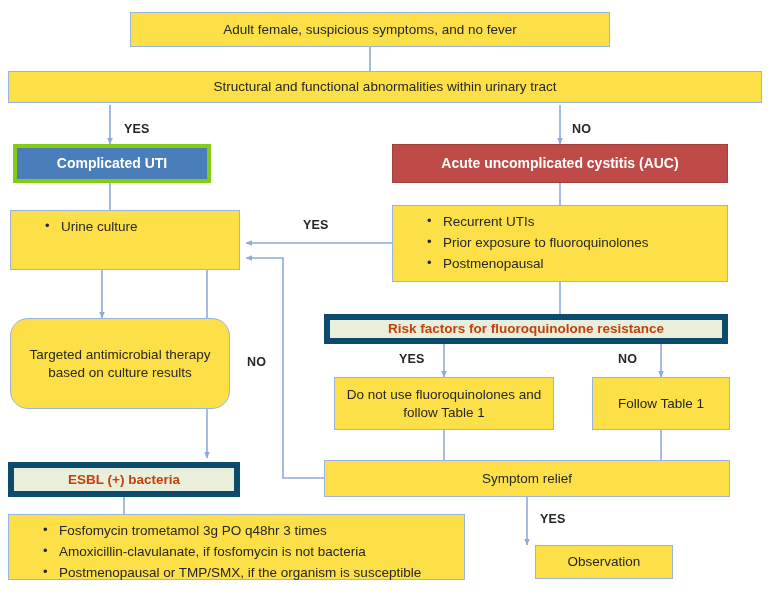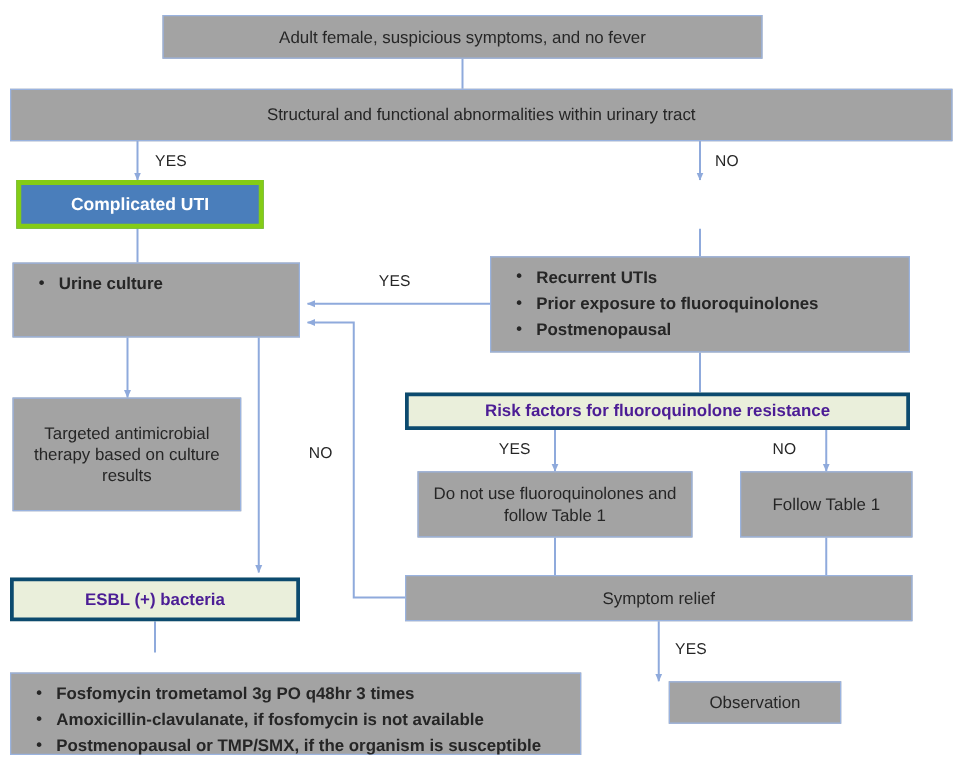--- a/index.html
+++ b/index.html
@@ -35,75 +35,74 @@
     justify-content: center;
     border: 1px solid #8faadc;
     background: #ffffff;
     color: #262626;
     font-size: 13.5px;
     line-height: 1.28;
     text-align: center;
     padding: 2px 6px;
   }
   .node.plain {
-    background: #a3a3a3;
+    background: #fde047;
     border: 1px solid #9ab3df;
   }
   .node.blue {
     background: #4a7ebb;
     border: 4px solid #84cc16;
     color: #ffffff;
     font-weight: bold;
     font-size: 14px;
   }
   .node.red {
     background: #be4b48;
     border: 1px solid #a33f3d;
     color: #ffffff;
     font-weight: bold;
     font-size: 14px;
   }
   .node.green {
     background: #eaefdb;
-    border: 3px solid #0c4a6e;
-    color: #4c1d95;
+    border: 6px solid #0c4a6e;
+    color: #c2410c;
     font-weight: bold;
     font-size: 13.5px;
   }
   .node.bullets {
     display: block;
     text-align: left;
     padding: 7px 10px 7px 14px;
   }
   .node.bullets ul {
     margin: 0;
     padding: 0 0 0 22px;
     list-style: none;
   }
   .node.bullets li {
     position: relative;
-    margin: 0 0 3px 0;
+    margin: 0 0 3px 14px;
     font-size: 13.5px;
     line-height: 1.35;
     white-space: nowrap;
-    font-weight: bold;
   }
   .node.bullets li:last-child { margin-bottom: 0; }
   .node.bullets li::before {
     content: "\2022";
     position: absolute;
     left: -16px;
     top: -1px;
     font-size: 13px;
     color: #262626;
   }
   .edge-label {
     position: absolute;
     font-size: 12.5px;
-    font-weight: normal;
+    font-weight: bold;
     color: #262626;
     white-space: nowrap;
     letter-spacing: 0.2px;
   }
   .nowrap { white-space: nowrap; }
 </style>
 </head>
 <body>
 
 <div id="canvas">
@@ -147,49 +146,52 @@
       <path d="M124,497 L124,522"></path>
 
       <path d="M527,497 L527,545" marker-end="url(#arw)"></path>
     </g>
   </svg>
 
   <div class="node plain" style="left:130px; top:12px; width:480px; height:35px;">
     <span class="nowrap">Adult female, suspicious symptoms, and no fever</span>
   </div>
 
-  <div class="node plain" style="left:8px; top:71px; width:754px; height:42px;">
+  <div class="node plain" style="left:8px; top:71px; width:754px; height:32px;">
     <span class="nowrap">Structural and functional abnormalities within urinary tract</span>
   </div>
 
   <div class="edge-label" style="left:124px; top:122px;">YES</div>
   <div class="edge-label" style="left:572px; top:122px;">NO</div>
 
   <div class="node blue" style="left:13px; top:144px; width:198px; height:39px;">
     <span class="nowrap">Complicated UTI</span>
   </div>
 
+  <div class="node red" style="left:392px; top:144px; width:336px; height:39px;">
+    <span class="nowrap">Acute uncomplicated cystitis (AUC)</span>
+  </div>
 
   <div class="node plain bullets" style="left:10px; top:210px; width:230px; height:60px;">
     <ul>
       <li>Urine culture</li>
     </ul>
   </div>
 
   <div class="node plain bullets" style="left:392px; top:205px; width:336px; height:77px;">
     <ul>
       <li>Recurrent UTIs</li>
       <li>Prior exposure to fluoroquinolones</li>
       <li>Postmenopausal</li>
     </ul>
   </div>
 
   <div class="edge-label" style="left:303px; top:218px;">YES</div>
 
-  <div class="node plain" style="left:10px; top:318px; width:183px; height:91px;">
+  <div class="node plain" style="left:10px; top:318px; width:220px; height:91px;border-radius:18px;">
     <span>Targeted antimicrobial therapy based on culture results</span>
   </div>
 
   <div class="edge-label" style="left:247px; top:355px;">NO</div>
 
   <div class="node green" style="left:324px; top:314px; width:404px; height:30px;">
     <span class="nowrap">Risk factors for fluoroquinolone resistance</span>
   </div>
 
   <div class="edge-label" style="left:399px; top:352px;">YES</div>
@@ -210,21 +212,21 @@
   <div class="node plain" style="left:324px; top:460px; width:406px; height:37px;">
     <span class="nowrap">Symptom relief</span>
   </div>
 
   <div class="edge-label" style="left:540px; top:512px;">YES</div>
 
   <div class="node plain" style="left:499px; top:545px; width:138px; height:34px;margin-left:36px;">
     <span class="nowrap">Observation</span>
   </div>
 
-  <div class="node plain bullets" style="left:8px; top:538px; width:457px; height:66px;">
+  <div class="node plain bullets" style="left:8px; top:514px; width:457px; height:66px;">
     <ul>
       <li>Fosfomycin trometamol 3g PO q48hr 3 times</li>
-      <li>Amoxicillin-clavulanate, if fosfomycin is not available</li>
+      <li>Amoxicillin-clavulanate, if fosfomycin is not bacteria</li>
       <li>Postmenopausal or TMP/SMX, if the organism is susceptible</li>
     </ul>
   </div>
 
 </div>
 
 </body></html>

